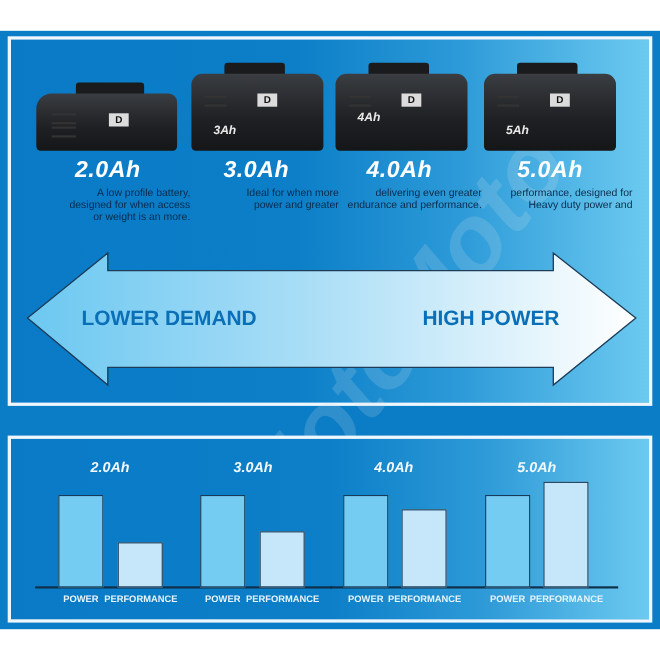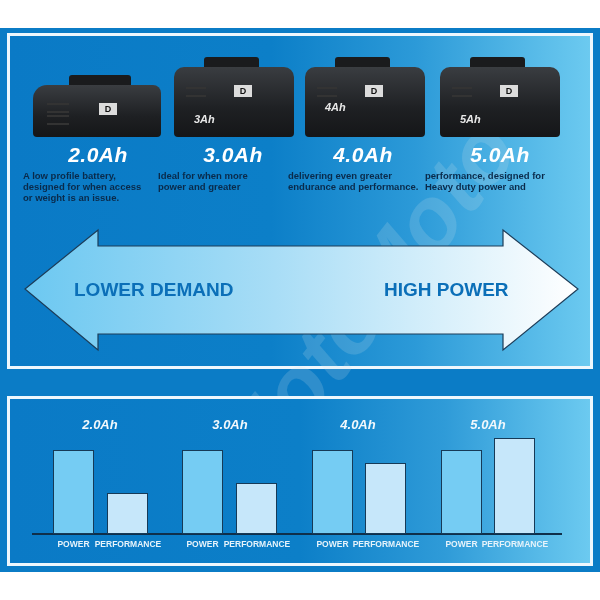--- a/index.html
+++ b/index.html
@@ -8,21 +8,21 @@
   .panel{position:absolute;border:3px solid #eef7fd;box-sizing:border-box;}
   .panel-top{left:7px;top:33px;width:586px;height:336px;background:linear-gradient(90deg,#0a7ac6 0%,#0c7fc8 45%,#2c9ad8 70%,#6ccaf0 100%);}
   .panel-bottom{left:7px;top:396px;width:586px;height:170px;background:linear-gradient(90deg,#0a7ac6 0%,#0c7fc8 50%,#2f9bd8 75%,#6ccaf0 100%);}
   .battery{position:absolute;}
   .batt-body{position:absolute;background:linear-gradient(180deg,#3a3d41 0%,#1e2023 60%,#151618 100%);border-radius:10px 10px 4px 4px;}
   .batt-top{position:absolute;background:#1a1b1d;border-radius:3px 3px 0 0;}
   .batt-label{position:absolute;color:#e8e8e8;font-weight:bold;font-style:italic;font-size:11px;text-align:center;}
   .batt-logo{position:absolute;width:18px;height:12px;background:#dcdcdc;color:#111;font-size:9px;font-weight:bold;line-height:12px;text-align:center;}
   .batt-grille{position:absolute;border-top:2px solid #333;border-bottom:2px solid #333;height:6px;}
   .cap-title{position:absolute;width:140px;text-align:center;color:#ffffff;font-weight:bold;font-style:italic;font-size:21px;letter-spacing:0.5px;}
-  .cap-desc{position:absolute;width:150px;text-align:left;color:#0a2a4a;font-size:9.5px;line-height:11px;font-weight:bold;}
+  .cap-desc{position:absolute;width:150px;text-align:right;color:#0a2a4a;font-size:9.5px;line-height:11px;}
   .arrow-svg{position:absolute;left:0;top:0;}
   .demand{position:absolute;color:#0b6fb8;font-weight:bold;font-size:19px;top:279px;}
   .bar{position:absolute;border:1.5px solid #163a57;box-sizing:border-box;}
   .bar.power{background:#75ccf3;}
   .bar.perf{background:#c6e7fa;}
   .baseline{position:absolute;top:533px;height:1.5px;background:#0f2f4a;}
   .group-title{position:absolute;top:417px;width:100px;text-align:center;color:#f2f8fc;font-weight:bold;font-style:italic;font-size:13px;}
   .bar-label{position:absolute;top:539px;color:#e6f3fb;font-weight:bold;font-size:8.5px;text-align:center;}
   .watermark{position:absolute;left:150px;top:250px;color:rgba(210,225,235,0.18);font-size:90px;font-weight:bold;font-style:italic;transform:rotate(-52deg);transform-origin:center;white-space:nowrap;}
 </style>
@@ -68,21 +68,21 @@
 </div>
 
 <div class="cap-title" style="left:28px;top:143px;">2.0Ah</div>
 <div class="cap-title" style="left:163px;top:143px;">3.0Ah</div>
 <div class="cap-title" style="left:293px;top:143px;">4.0Ah</div>
 <div class="cap-title" style="left:430px;top:143px;">5.0Ah</div>
 
 <div class="cap-desc" style="left:23px;top:170px;">
   <div>A low profile battery,</div>
   <div>designed for when access</div>
-  <div>or weight is an issue.</div>
+  <div>or weight is an more.</div>
 </div>
 <div class="cap-desc" style="left:158px;top:170px;">
   <div>Ideal for when more</div>
   <div>power and greater</div>
 </div>
 <div class="cap-desc" style="left:288px;top:170px;">
   <div>delivering even greater</div>
   <div>endurance and performance.</div>
 </div>
 <div class="cap-desc" style="left:425px;top:170px;">

